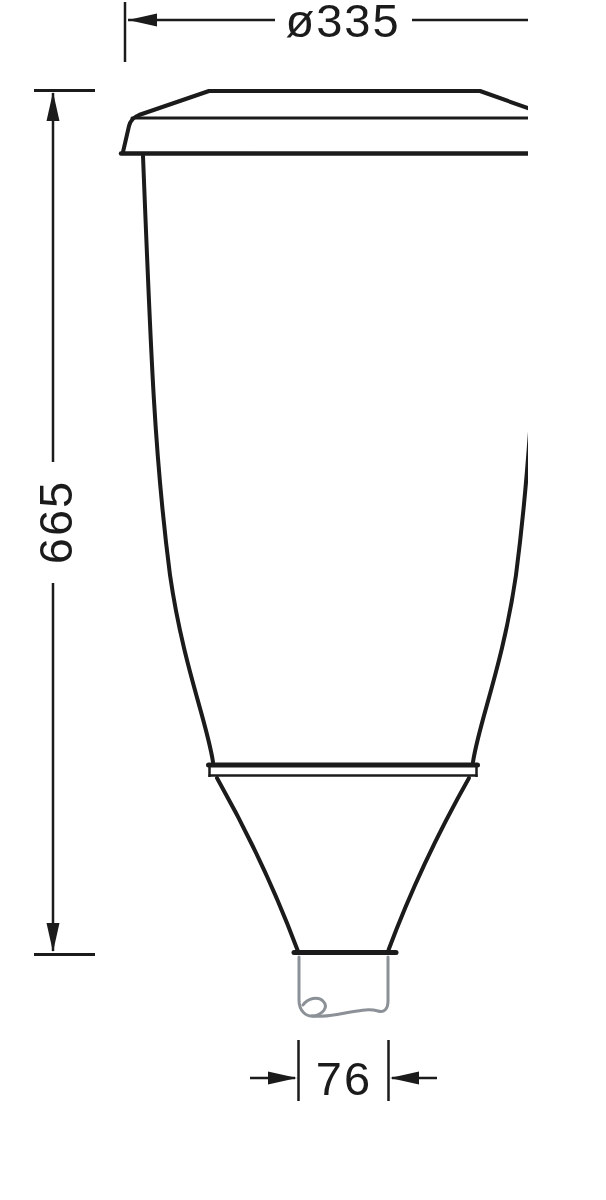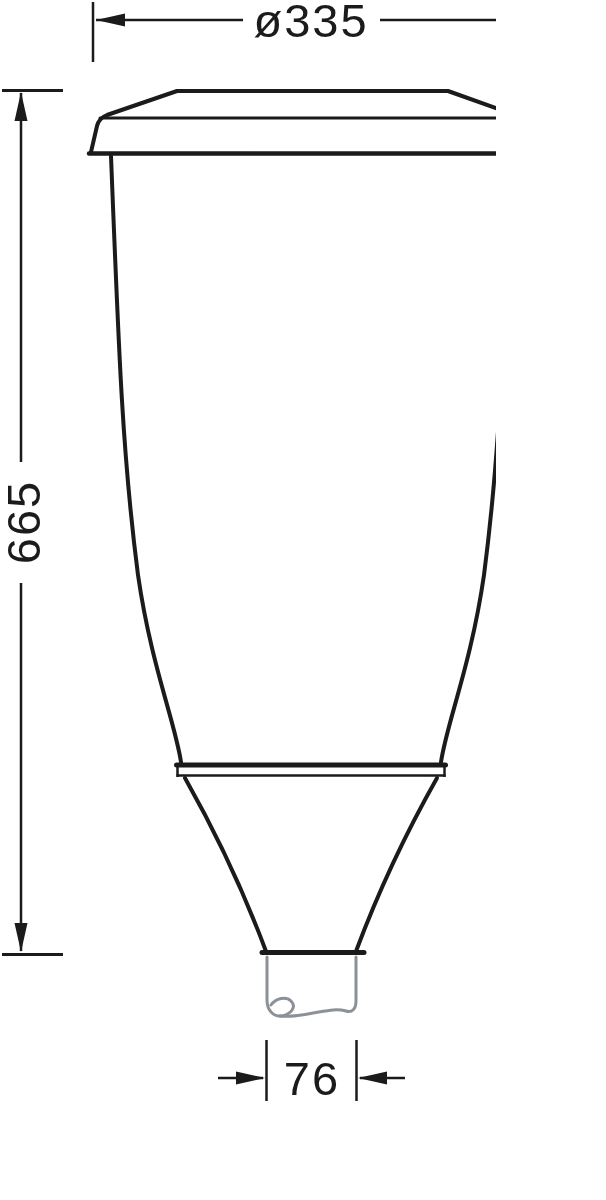--- a/index.html
+++ b/index.html
@@ -6,20 +6,21 @@
     --outline:#1b1b1b;
     --spigot:#8b9196;
     --background:#ffffff;
   }
   html,body{margin:0;padding:0;background:var(--background);}
   .canvas{
     position:relative;
     width:496px;height:1200px;
     background:var(--background);
     overflow:hidden;
+    padding-left:32px;
   }
   svg{display:block;width:606px;height:1200px;}
   .outline{stroke:var(--outline);fill:none;stroke-width:4;stroke-linecap:round;stroke-linejoin:round;}
   .outline-thick{stroke:var(--outline);fill:none;stroke-width:5;stroke-linecap:round;}
   .outline-med{stroke:var(--outline);fill:none;stroke-width:3;stroke-linecap:round;}
   .outline-thin{stroke:var(--outline);fill:none;stroke-width:2.5;stroke-linecap:butt;}
   .dim-line{stroke:var(--outline);fill:none;stroke-width:2.5;stroke-linecap:butt;}
   .dim-tick{stroke:var(--outline);fill:none;stroke-width:3;stroke-linecap:butt;}
   .arrowhead{fill:var(--outline);stroke:none;}
   .spigot-line{stroke:var(--spigot);fill:none;stroke-width:3;stroke-linecap:round;stroke-linejoin:round;}

